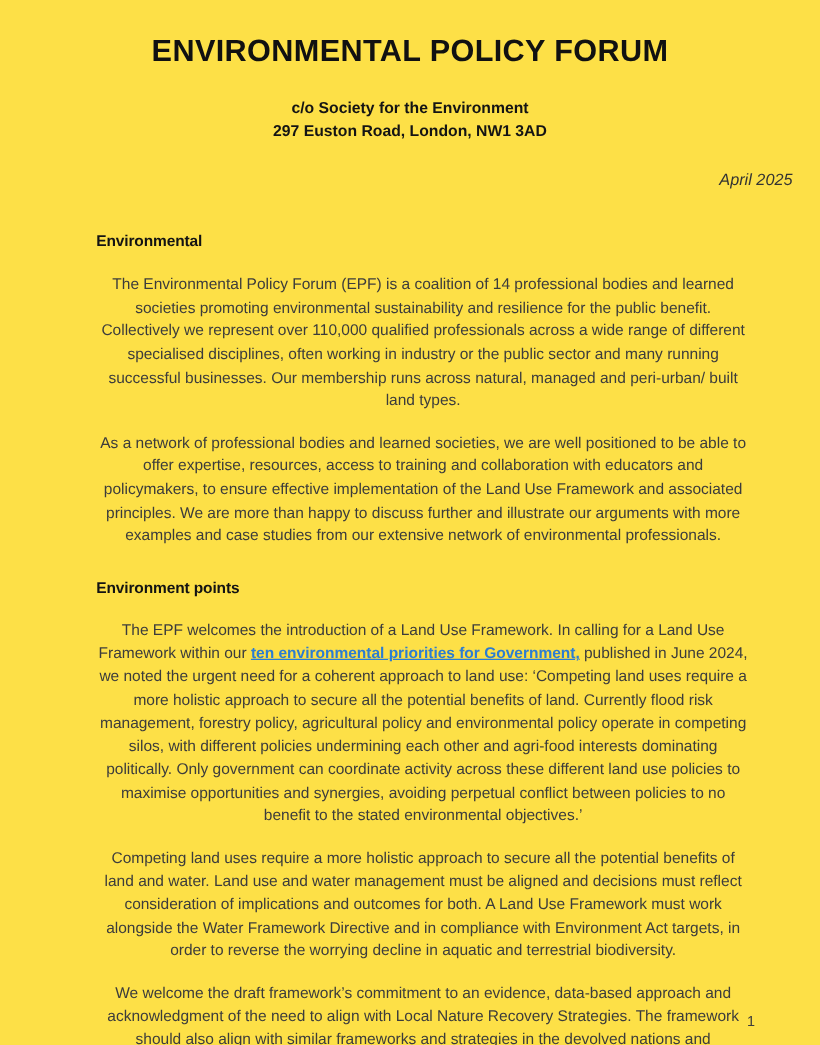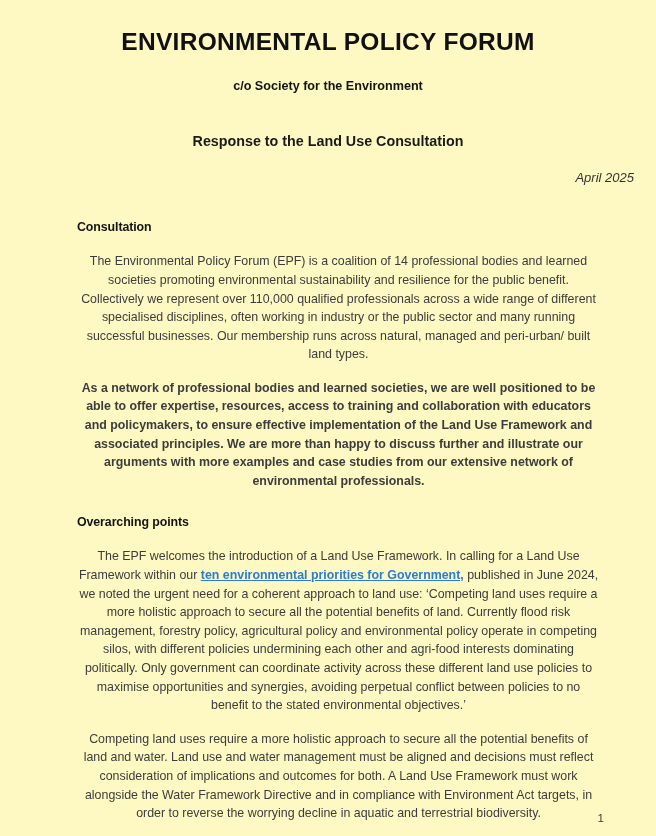--- a/index.html
+++ b/index.html
@@ -14,21 +14,21 @@
     color: #3c3c3c;
     overflow: hidden;
     position: relative;
   }
 
   .page {
     position: relative;
     width: 656px;
     height: 836px;
     box-sizing: border-box;
-    background: #fef9c3;
+    background: #fde047;
   }
 
   
   .letterhead {
     text-align: center;
     padding-top: 28px;
   }
   .org-title {
     font-size: 24.5px;
     font-weight: 600;
@@ -84,21 +84,21 @@
   .section-heading.second {
     margin-top: 0;
   }
   p.para {
     font-size: 12.4px;
     line-height: 18.6px;
     margin: 0 0 15px 0;
     color: #3c3c3c;
     text-align: center;
   }
-  p.para:last-child { margin-bottom: 0; font-weight: bold; }
+  p.para:last-child { margin-bottom: 0; }
 
   .block-gap { height: 25px; }
 
   a.doclink {
     color: #2b7cd3;
     text-decoration: underline;
     font-weight: bold;
   }
 
   .page-number {
@@ -110,38 +110,38 @@
   }
 </style>
 </head>
 <body>
 
 <div class="page">
 
   <div class="letterhead">
     <div class="org-title">ENVIRONMENTAL POLICY FORUM</div>
     <div class="org-sub">c/o Society for the Environment</div>
+    <div class="org-sub-2">297 Euston Road, London, NW1 3AD</div>
   </div>
 
-  <div class="doc-title">Response to the Land Use Consultation</div>
 
   <div class="doc-date">April 2025</div>
 
   <div class="content">
 
     <div>
-      <h2 class="section-heading">Consultation</h2>
+      <h2 class="section-heading">Environmental</h2>
       <p class="para">The Environmental Policy Forum (EPF) is a coalition of 14 professional bodies and learned societies promoting environmental sustainability and resilience for the public benefit. Collectively we represent over 110,000 qualified professionals across a wide range of different specialised disciplines, often working in industry or the public sector and many running successful businesses. Our membership runs across natural, managed and peri-urban/ built land types.</p>
       <p class="para">As a network of professional bodies and learned societies, we are well positioned to be able to offer expertise, resources, access to training and collaboration with educators and policymakers, to ensure effective implementation of the Land Use Framework and associated principles. We are more than happy to discuss further and illustrate our arguments with more examples and case studies from our extensive network of environmental professionals.</p>
     </div>
 
     <div class="block-gap"></div>
 
     <div>
-      <h2 class="section-heading second">Overarching points</h2>
+      <h2 class="section-heading second">Environment points</h2>
 
       <p class="para"><span>The EPF welcomes the introduction of a Land Use Framework. In calling for a Land Use Framework within our </span><a class="doclink" href="#">ten environmental priorities for Government,</a><span> published in June 2024, we noted the urgent need for a coherent approach to land use: ‘Competing land uses require a more holistic approach to secure all the potential benefits of land. Currently flood risk management, forestry policy, agricultural policy and environmental policy operate in competing silos, with different policies undermining each other and agri-food interests dominating politically. Only government can coordinate activity across these different land use policies to maximise opportunities and synergies, avoiding perpetual conflict between policies to no benefit to the stated environmental objectives.’</span></p>
 
       <p class="para">Competing land uses require a more holistic approach to secure all the potential benefits of land and water. Land use and water management must be aligned and decisions must reflect consideration of implications and outcomes for both. A Land Use Framework must work alongside the Water Framework Directive and in compliance with Environment Act targets, in order to reverse the worrying decline in aquatic and terrestrial biodiversity.</p>
 
       <p class="para">We welcome the draft framework’s commitment to an evidence, data-based approach and acknowledgment of the need to align with Local Nature Recovery Strategies. The framework should also align with similar frameworks and strategies in the devolved nations and incorporate considerations around how much water we need and where we get it from.</p>
     </div>
 
   </div>
 

